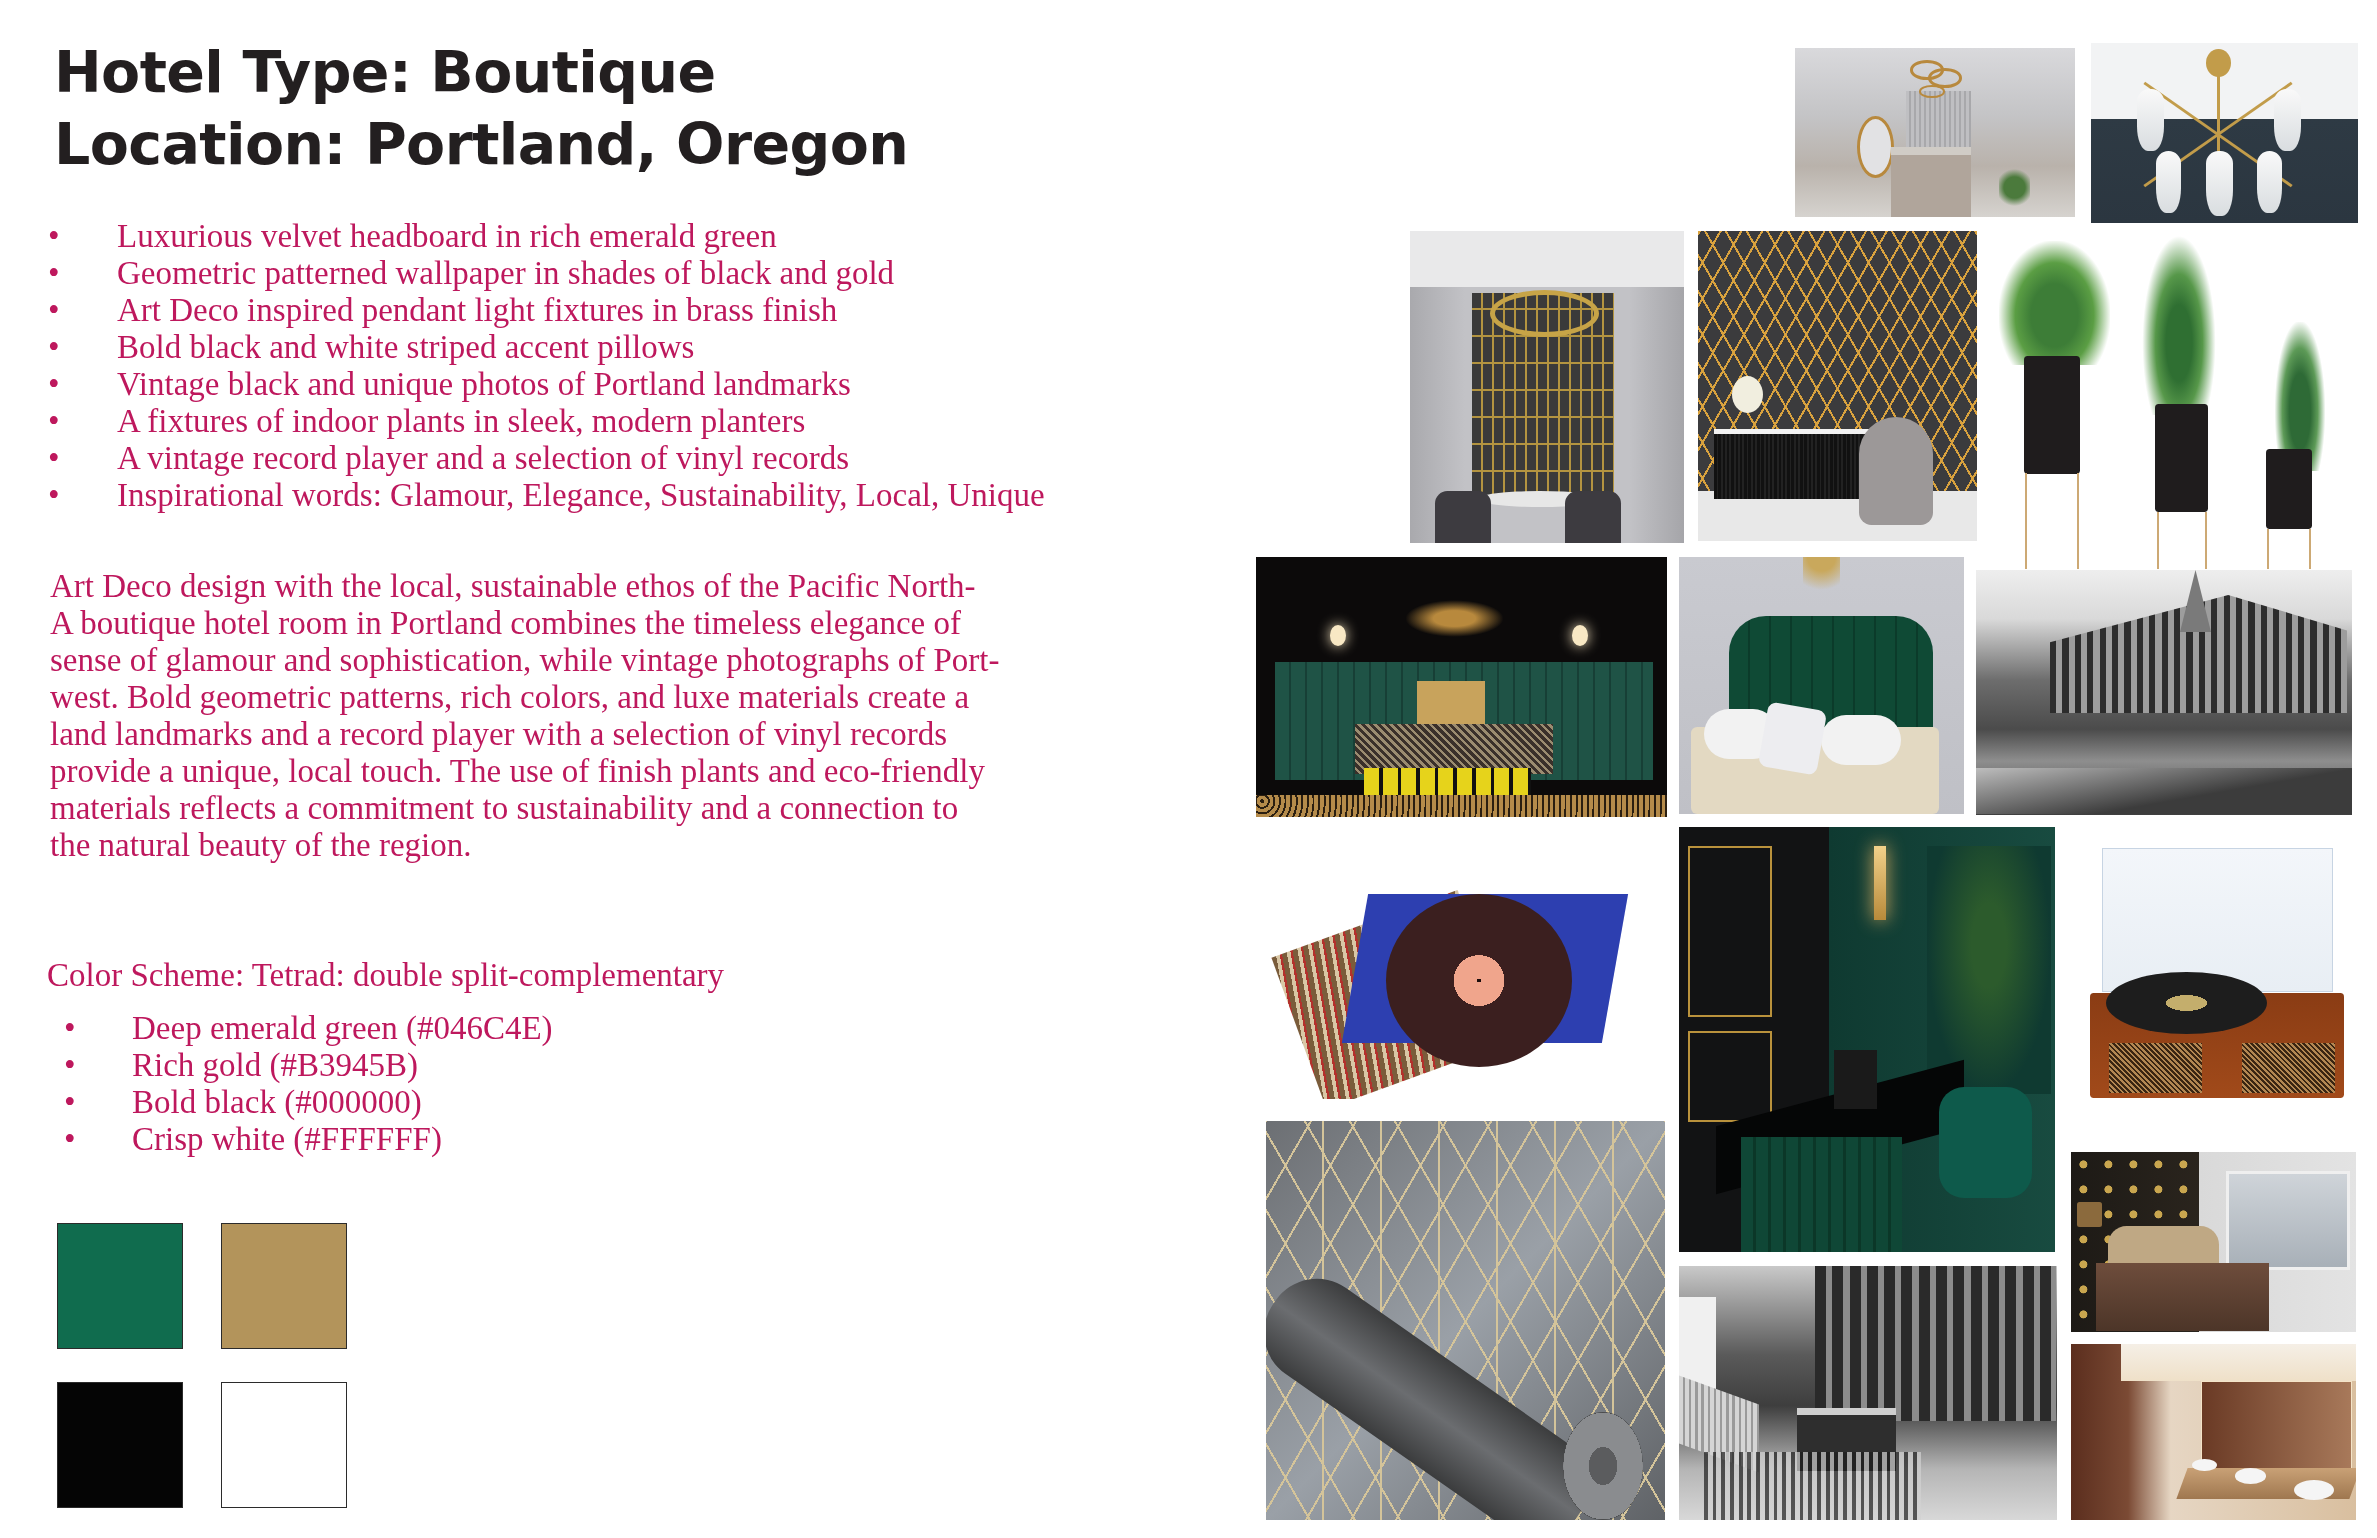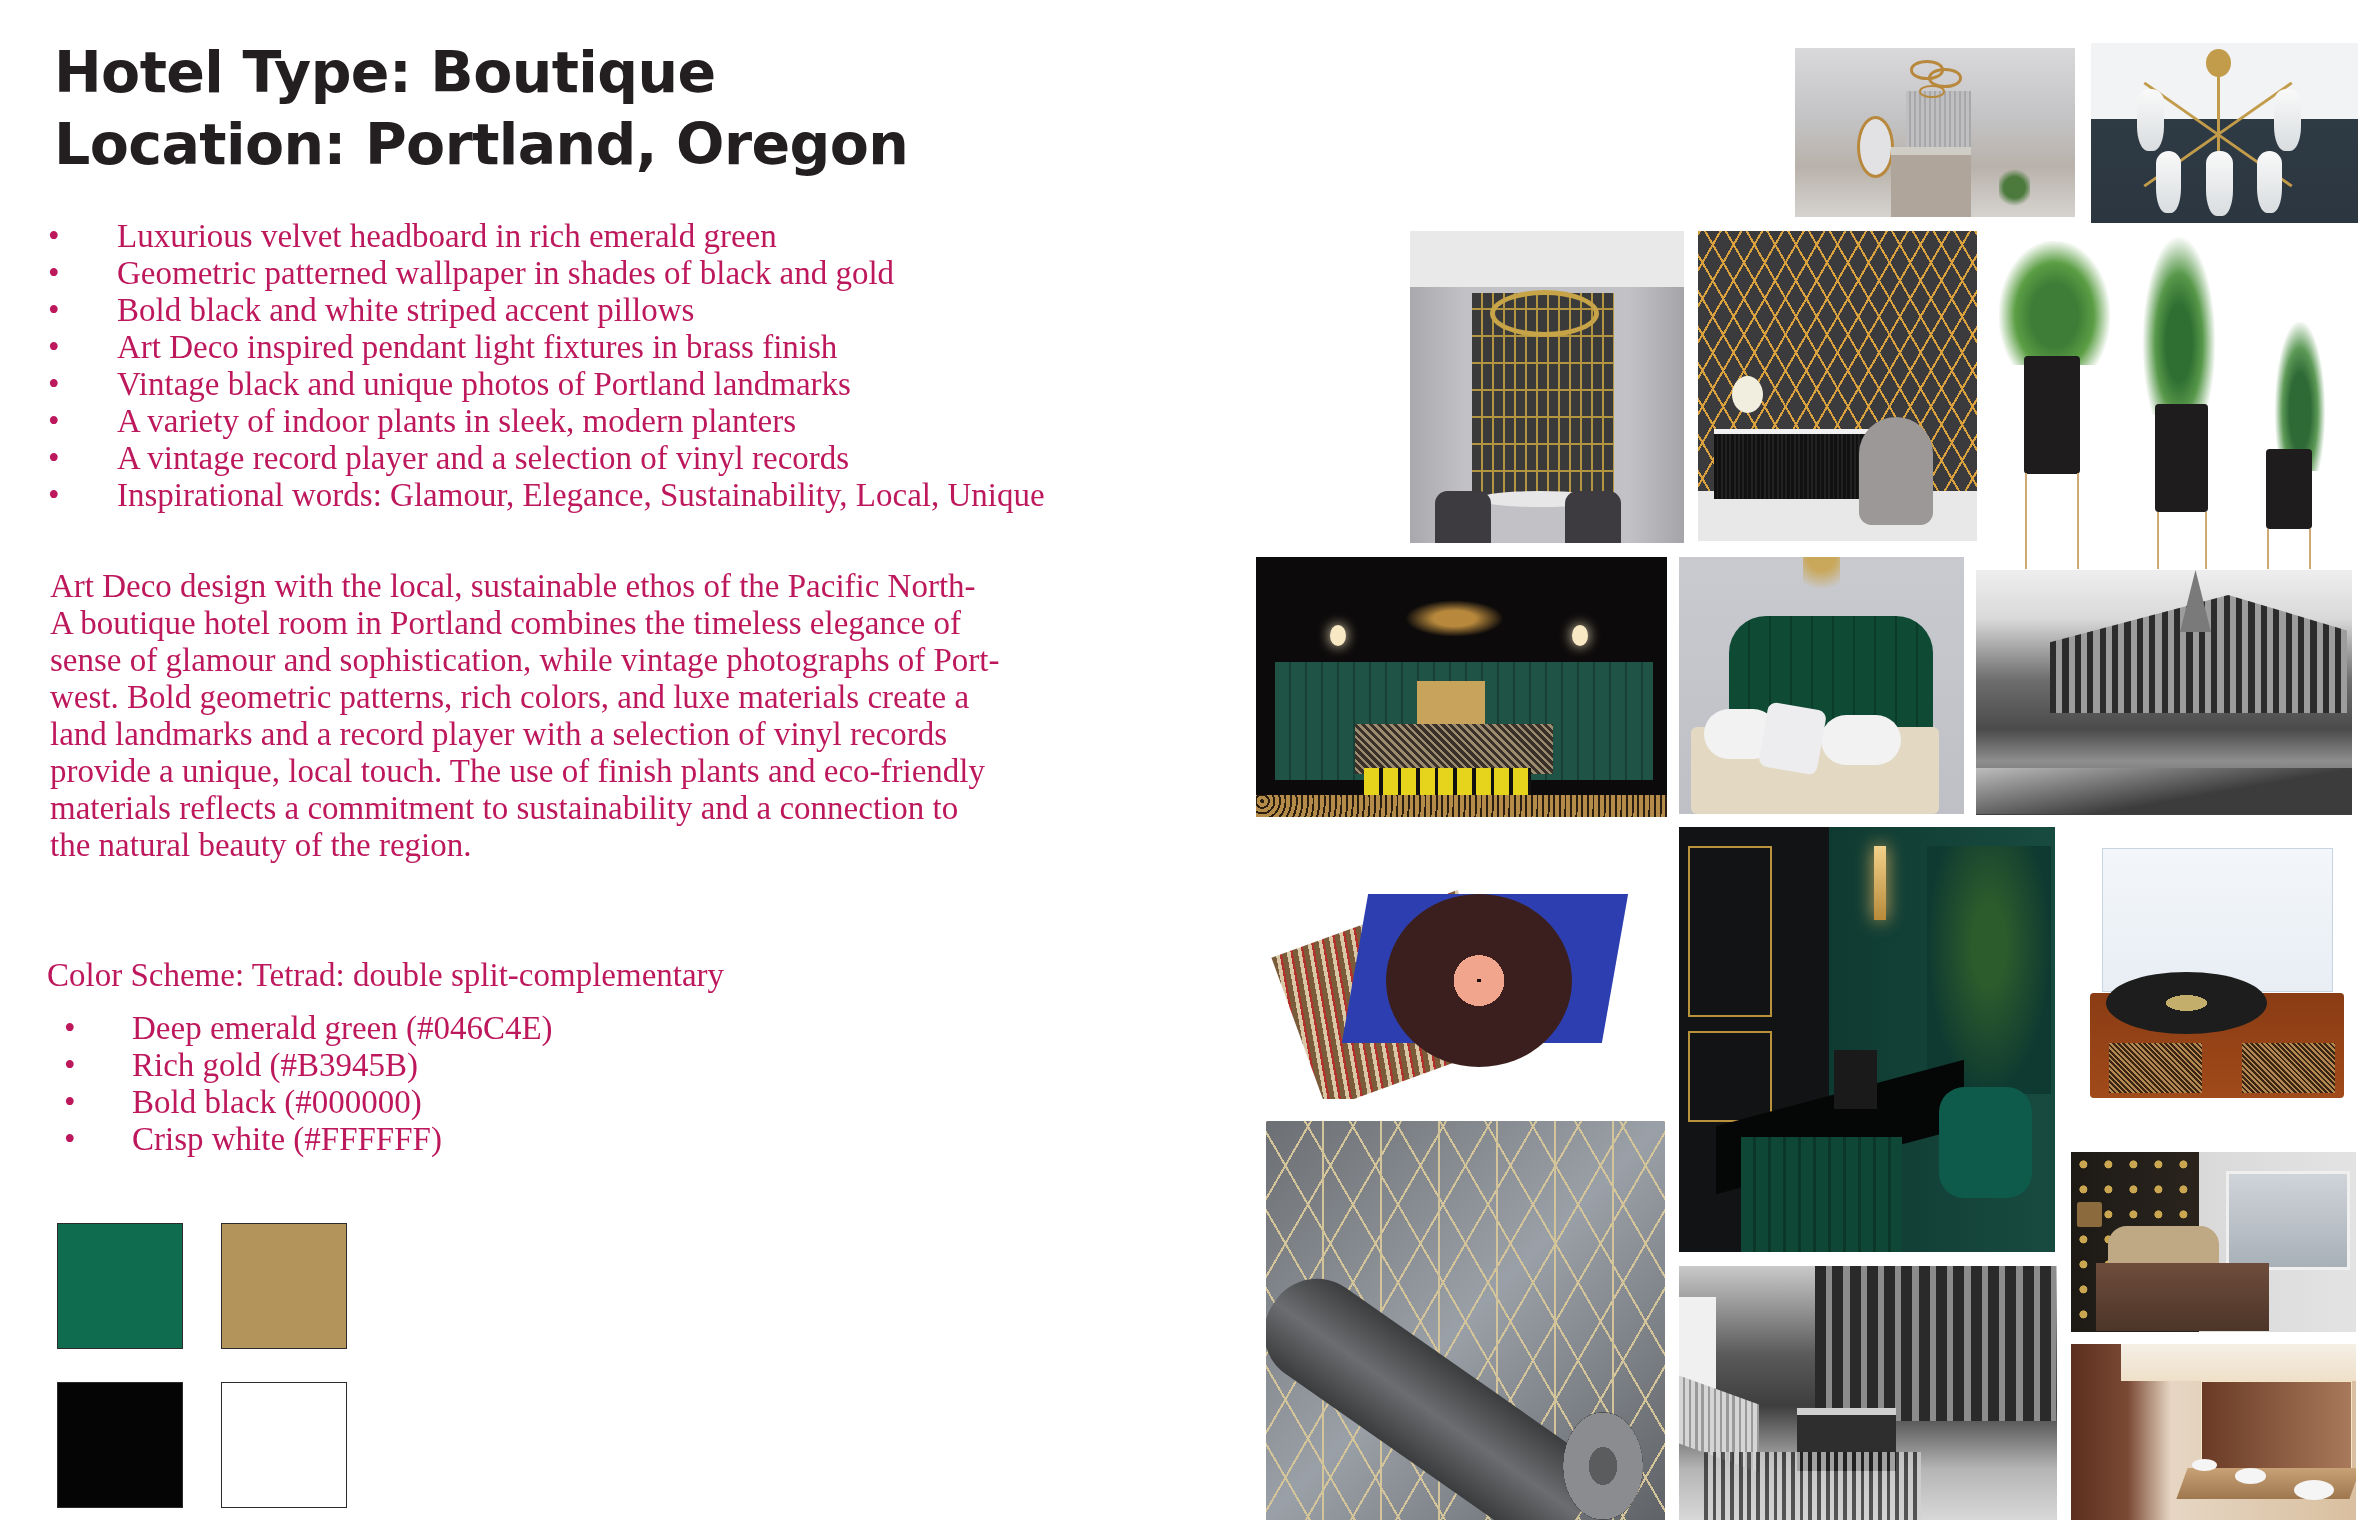--- a/index.html
+++ b/index.html
@@ -22,24 +22,24 @@
 <body>
 
 <h1 class="title">
   <span style="display:block">Hotel Type: Boutique</span>
   <span style="display:block">Location: Portland, Oregon</span>
 </h1>
 
 <ul class="bullets serif">
   <li>Luxurious velvet headboard in rich emerald green</li>
   <li>Geometric patterned wallpaper in shades of black and gold</li>
+  <li>Art Deco inspired pendant light fixtures in brass finish</li>
   <li>Bold black and white striped accent pillows</li>
-  <li>Art Deco inspired pendant light fixtures in brass finish</li>
   <li>Vintage black and unique photos of Portland landmarks</li>
-  <li>A variety of indoor plants in sleek, modern planters</li>
+  <li>A fixtures of indoor plants in sleek, modern planters</li>
   <li>A vintage record player and a selection of vinyl records</li>
   <li>Inspirational words: Glamour, Elegance, Sustainability, Local, Unique</li>
 </ul>
 
 <p class="para serif">
   <span>Art Deco design with the local, sustainable ethos of the Pacific North-</span>
   <span>A boutique hotel room in Portland combines the timeless elegance of</span>
   <span>sense of glamour and sophistication, while vintage photographs of Port-</span>
   <span>west. Bold geometric patterns, rich colors, and luxe materials create a</span>
   <span>land landmarks and a record player with a selection of vinyl records</span>

